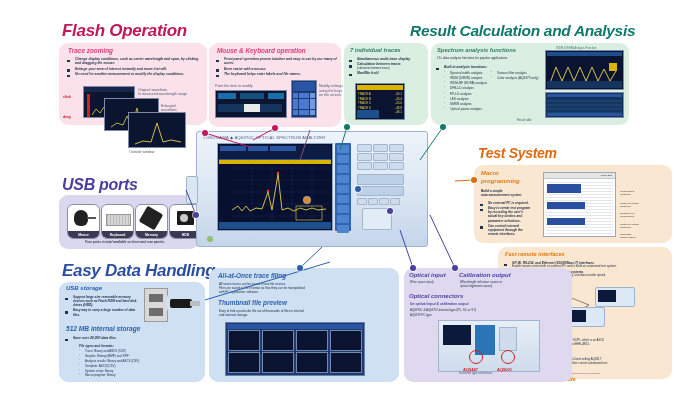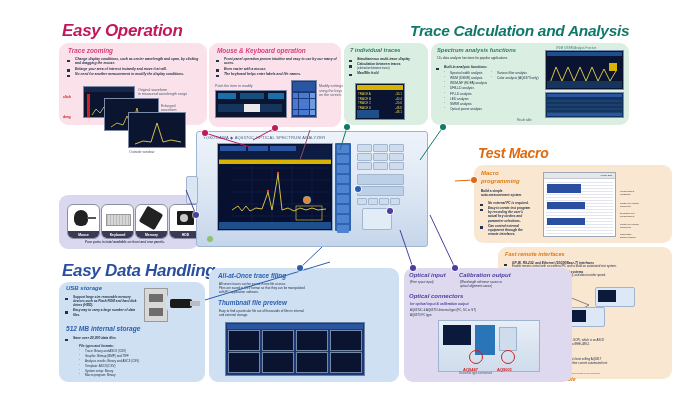--- a/index.html
+++ b/index.html
@@ -64,21 +64,21 @@
   .cap{position:absolute;font-size:3.6px;color:#4a5a75;white-space:nowrap;}
   .note{position:absolute;font-size:3.2px;color:#5a6a85;}
 
   .tiny{font-size:3.4px;}
 </style>
 </head>
 <body>
 
 <div class="page">
 
-  <div class="h-sect h-pink" style="left:62px;top:21px;font-size:17px;">Easy Operation</div>
+  <div class="h-sect h-pink" style="left:62px;top:21px;font-size:17px;">Flash Operation</div>
 
   <div class="panel p-pink" style="left:59px;top:43px;width:148px;height:82px;"></div>
   <div class="sub sub-pink" style="left:68px;top:47px;font-size:6.4px;">Trace zooming</div>
   <ul class="bl tiny" style="left:70px;top:57px;width:133px;">
     <li>Change display conditions, such as center wavelength and span, by clicking and dragging the mouse.</li>
     <li>Enlarge your area of interest instantly and  move it at will.</li>
     <li>No need for another measurement to modify the display conditions.</li>
   </ul>
 
   <div class="shot" style="left:83px;top:86px;width:52px;height:32px;">
@@ -141,21 +141,21 @@
           <i style="background:#4a7ad0"></i>
           <i style="background:#4a7ad0"></i>
           <i style="background:#6e9ae0"></i>
       </div>
     </div>
   </div>
   <div class="cap" style="left:319px;top:84px;white-space:pre;line-height:1.3;">Modify settings
 using the keys
 on the screen.</div>
 
-  <div class="h-sect h-green" style="left:410px;top:22px;font-size:15.5px;">Trace Calculation and Analysis</div>
+  <div class="h-sect h-green" style="left:410px;top:22px;font-size:15.5px;">Result Calculation and Analysis</div>
 
   <div class="panel p-green" style="left:344px;top:43px;width:84px;height:82px;"></div>
   <div class="sub sub-green" style="left:350px;top:47px;font-size:5.8px;">7 individual traces</div>
   <ul class="bl tiny" style="left:352px;top:57px;width:72px;">
     <li><span class="u">Simultaneous multi-trace display</span></li>
     <li><span class="u">Calculation between traces</span>
       <span style="display:block;font-weight:normal;font-style:normal;font-size:2.6px;">(subtraction between traces)</span></li>
     <li><span class="u">Max/Min hold</span></li>
   </ul>
   <div class="shot" style="left:355px;top:83px;width:50px;height:37px;background:#0a1430;">
@@ -195,21 +195,21 @@
     <div style="position:absolute;left:1px;bottom:1px;right:1px;height:7px;background:#16355e;"></div>
   </div>
   <div class="shot" style="left:545px;top:92px;width:79px;height:26px;background:#12305c;">
     <div style="position:absolute;left:1px;top:1px;right:1px;height:3px;background:#2a55a0;"></div>
     <div style="position:absolute;left:1px;top:5px;right:1px;bottom:4px;
        background:repeating-linear-gradient(180deg,#16355e 0 2px,#1b4170 2px 4px);"></div>
     <div style="position:absolute;left:1px;bottom:1px;right:1px;height:3px;background:#2a55a0;"></div>
   </div>
   <div class="cap" style="left:517px;top:118px;font-size:2.8px;color:#4a5a75;">Result table</div>
 
-  <div class="h-sect h-orange" style="left:478px;top:145px;font-size:14px;">Test Macro</div>
+  <div class="h-sect h-orange" style="left:478px;top:145px;font-size:14px;">Test System</div>
 
   <div class="panel p-orange" style="left:474px;top:165px;width:198px;height:78px;"></div>
   <div class="sub sub-orange" style="left:481px;top:170px;font-size:6px;">Macro</div>
   <div class="sub sub-orange" style="left:481px;top:178px;font-size:6px;">programming</div>
   <div class="txt" style="left:481px;top:189px;font-size:3.2px;white-space:pre;line-height:1.3;font-weight:bold;">Build a simple
 auto-measurement system</div>
   <ul class="bl" style="left:483px;top:201px;width:48px;font-size:3.2px;">
     <li>No external PC is required.</li>
     <li>Easy to create test program by recording the user's actual key strokes and parameter selections.</li>
     <li>Can control external equipment through the remote interfaces.</li>
@@ -263,20 +263,21 @@
   <div class="sub sub-orange" style="left:505px;top:331px;font-size:5.4px;">SCPI compatible</div>
   <div class="txt" style="left:505px;top:339px;font-size:2.9px;white-space:pre;line-height:1.35;">The standard remote commands are compatible with SCPI, which is an ASCII
 text based standard code and format that conforms to IEEE-488.2.</div>
   <div class="sub sub-orange" style="left:505px;top:350px;font-size:5.4px;">AQ6317 emulation Mode</div>
   <div class="txt" style="left:505px;top:358px;font-size:2.9px;white-space:pre;line-height:1.35;">Supports the private remote commands of Yokogawa's best selling AQ6317
 series and AQ6315 for users to easily upgrade from their current automated test
 environment.</div>
   <div class="note" style="left:505px;top:372px;font-size:2.3px;">Note: some commands may not be compatible due to changes in specifications and functions.</div>
   <div class="sub sub-orange" style="left:505px;top:376px;font-size:5.6px;">LabVIEW® driver available</div>
 
+  <div class="h-sect h-violet" style="left:62px;top:176px;font-size:16px;">USB ports</div>
   <div class="panel p-violet" style="left:59px;top:195px;width:140px;height:54px;"></div>
 
   <div style="position:absolute;left:67px;top:204px;width:31px;height:33px;background:#fff;border:1px solid #8a90a8;border-radius:6px;">
     <div style="position:absolute;left:6px;top:5px;width:14px;height:16px;background:#222;border-radius:7px 7px 6px 6px;"></div>
     <div style="position:absolute;left:19px;top:12px;width:9px;height:2px;background:#555;"></div>
     <div style="position:absolute;left:0;bottom:0;right:0;height:7px;background:#3a3a55;border-radius:0 0 5px 5px;"></div>
     <div style="position:absolute;left:0;bottom:0.6px;right:0;text-align:center;font-size:3.4px;color:#fff;font-weight:bold;">Mouse</div>
   </div>
   <div style="position:absolute;left:101px;top:204px;width:31px;height:33px;background:#fff;border:1px solid #8a90a8;border-radius:6px;">
     <div style="position:absolute;left:4px;top:9px;width:23px;height:10px;background:#d6d6d6;border:1px solid #999;

